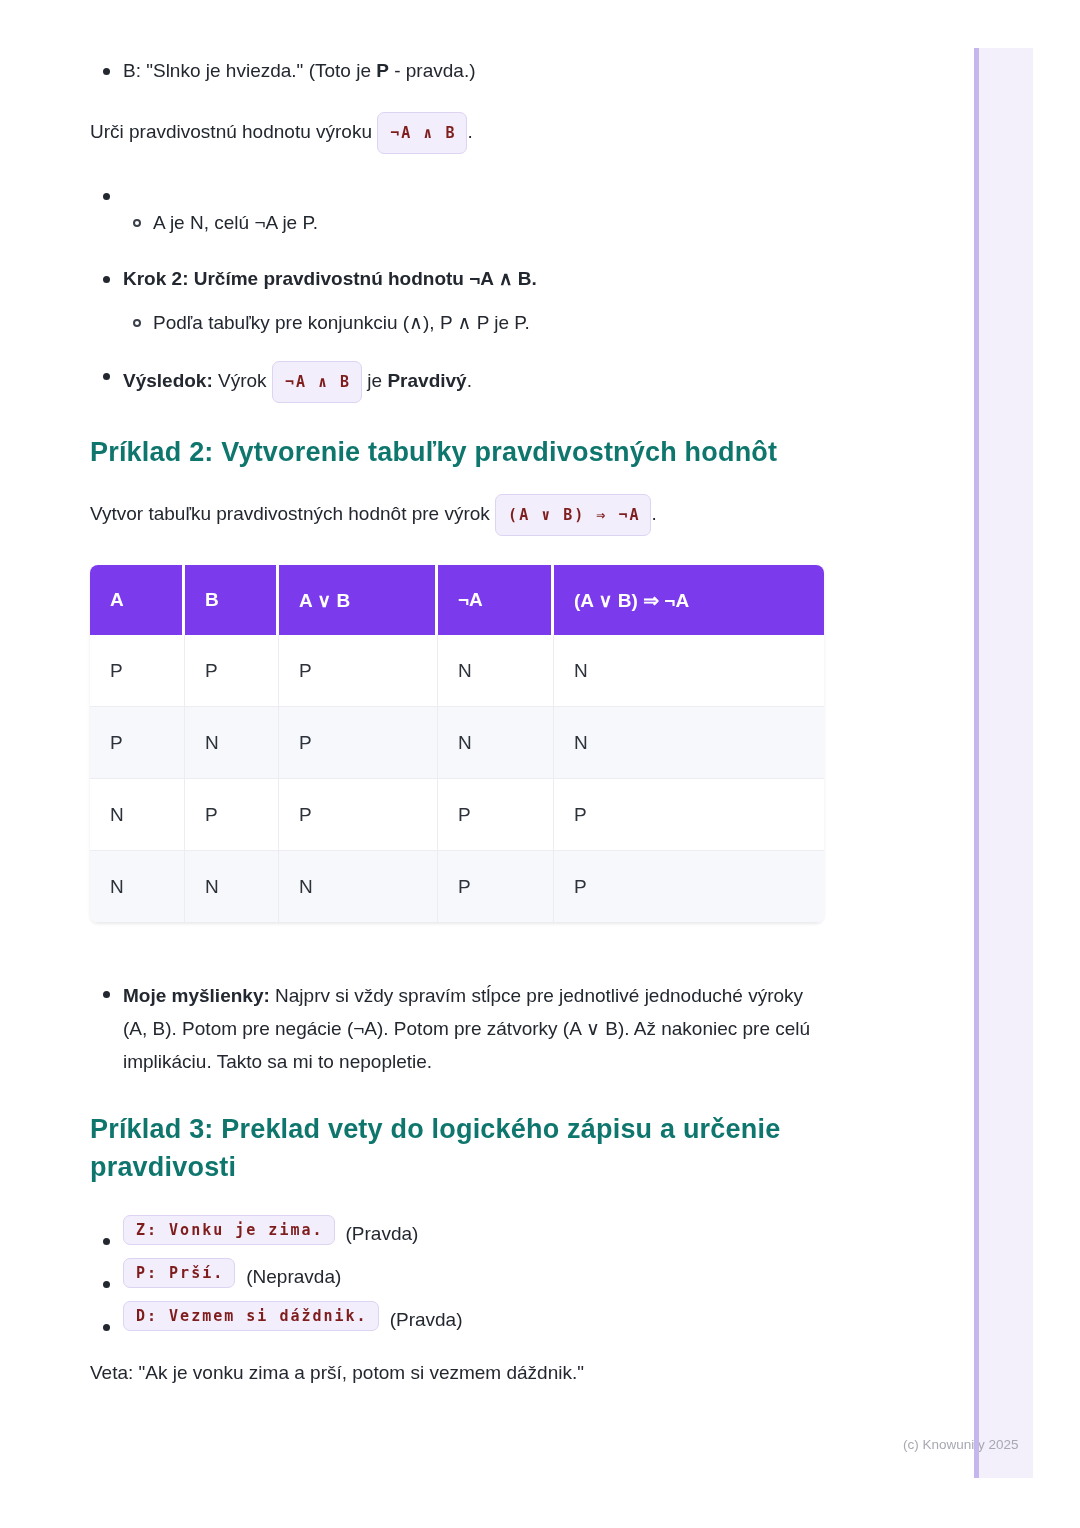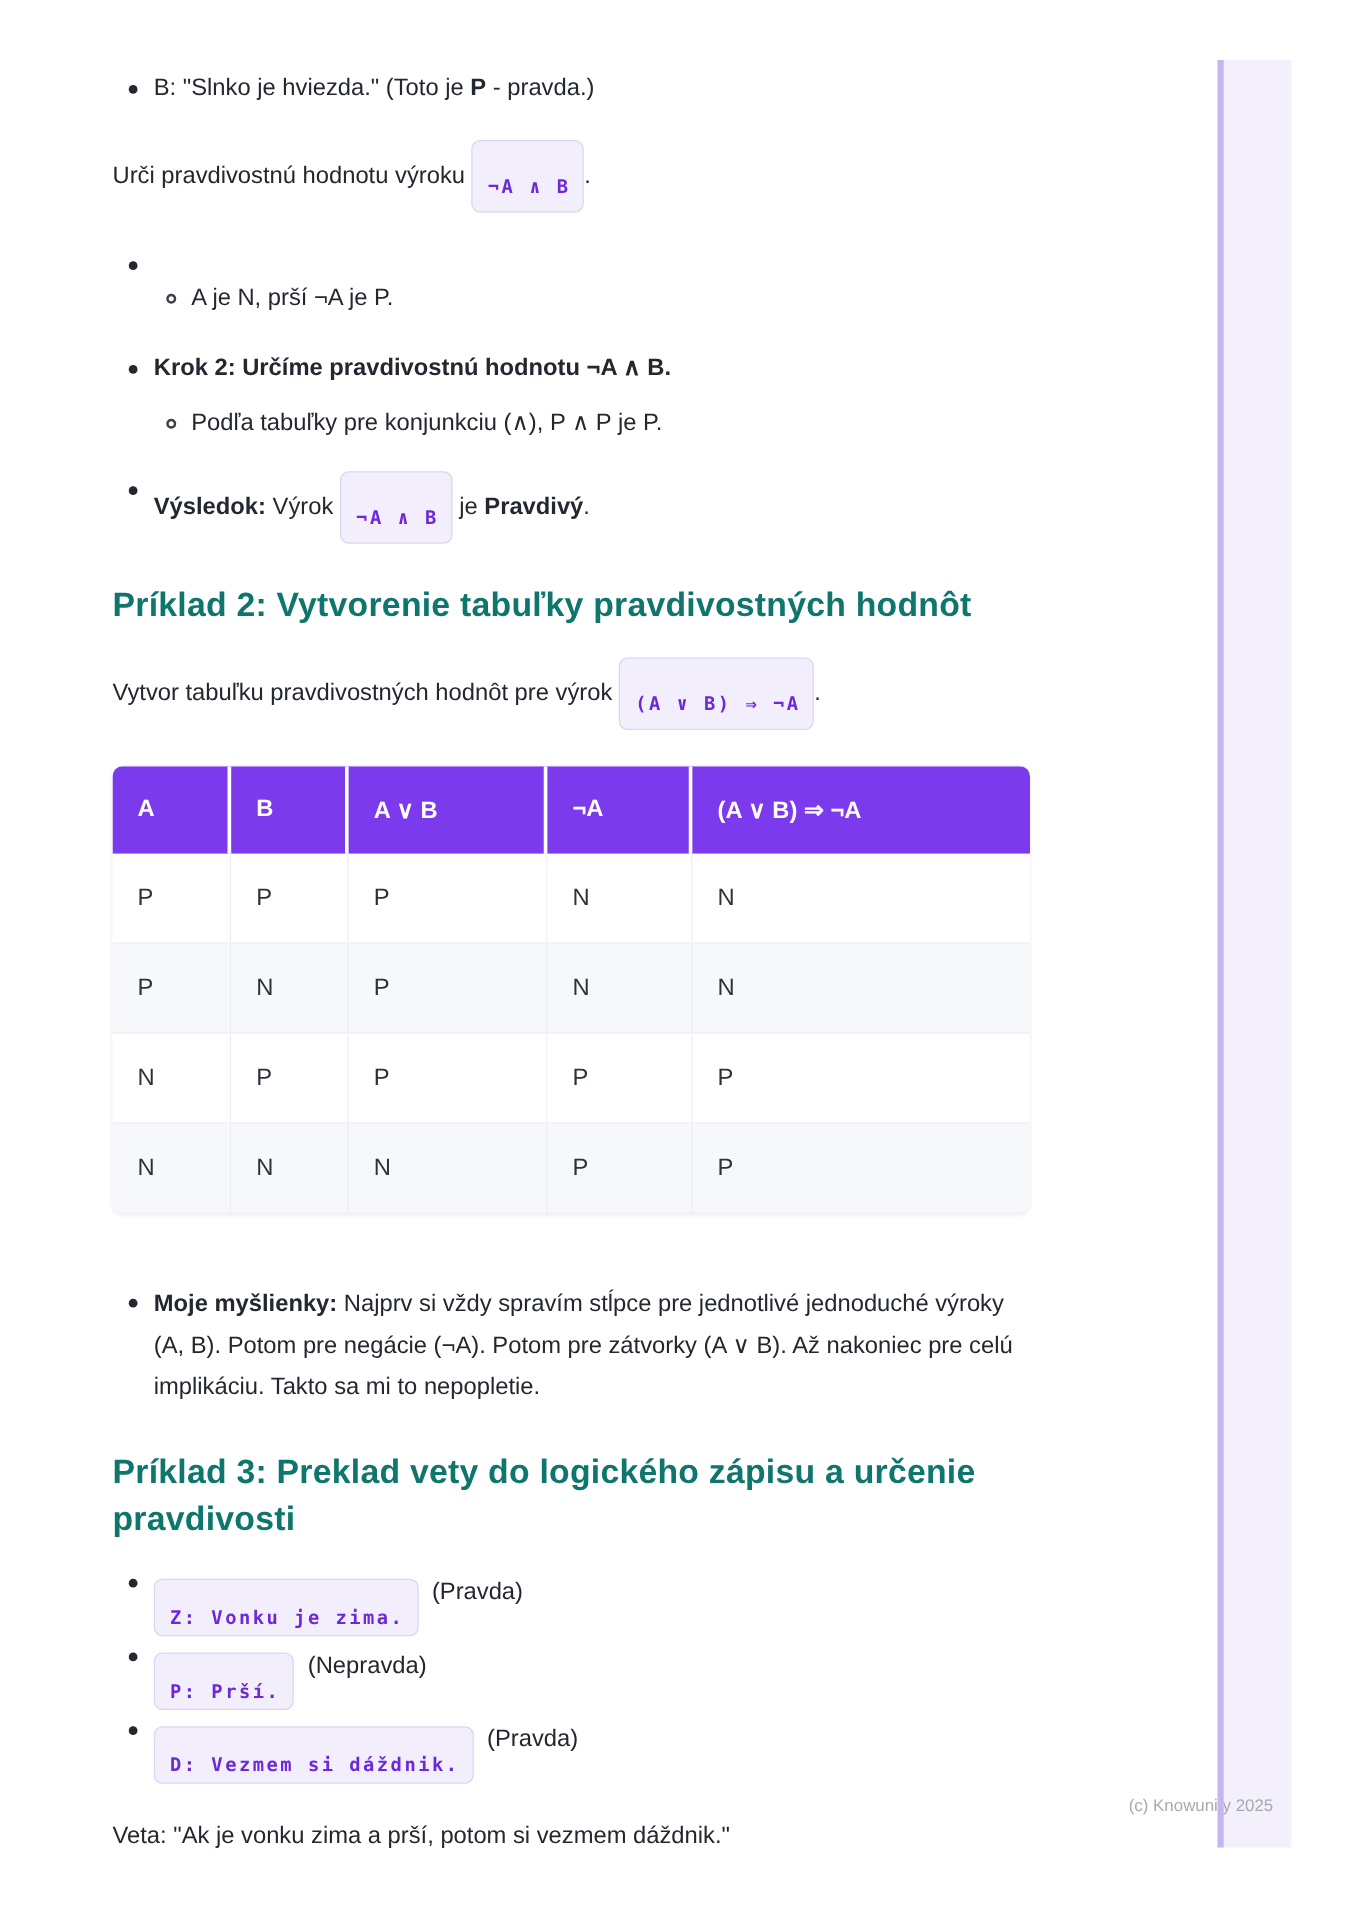--- a/index.html
+++ b/index.html
@@ -32,25 +32,25 @@
     background: transparent; border: 2px solid #3a3f49; margin: 11px 12px 0 43px;
   }
 
   
   .chip {
     display: inline-block;
     font-family: "DejaVu Sans Mono", "Liberation Mono", monospace;
     font-weight: 700;
     font-size: 15px;
     letter-spacing: 2px;
-    color: #6d28d9;
+    color: #7f1d1d;
     background: #f3eefc;
     border: 1px solid #ddd3f2;
     border-radius: 7px;
-    padding: 21px 10px 5px 12px;
+    padding: 5px 10px 5px 12px;
     vertical-align: middle;
     white-space: nowrap;
   }
 
   h2 {
     font-size: 27px; line-height: 38px; font-weight: 700;
     color: #0f766e; letter-spacing: 0.2px;
   }
 
   
@@ -72,21 +72,21 @@
     height: 72px; padding-left: 20px;
     font-size: 19px; color: #2c313a;
     background: #ffffff;
     border-right: 1px solid #ececf2;
     border-bottom: 1px solid #ececf2;
   }
   td:last-child { border-right: none; }
   tr.alt td { background: #f7f8fb; }
 
   
-  .chiprow { display: flex; align-items: flex-start; margin-bottom: 13px; }
+  .chiprow { display: flex; align-items: flex-end; margin-bottom: 13px; }
   .chiprow .dot { margin-top: 0; }
   .chiprow .lbl { font-size: 19px; margin-left: 11px; }
 
   
   .rail-panel {
     position: absolute; left: 979px; top: 48px;
     width: 54px; height: 1430px;
     background: #f3f0fb; z-index: 1;
   }
   .rail-line {
@@ -109,21 +109,21 @@
     <span class="txt"><span>B: "Slnko je hviezda." (Toto je </span><span class="b">P</span><span> - pravda.)</span></span>
   </div>
 
   <p class="p" style="margin-top:26px;"><span>Urči pravdivostnú hodnotu výroku </span><span class="chip">¬A ∧ B</span><span>.</span></p>
 
   <div class="li" style="margin-top:27px;">
     <span class="dot"></span>
   </div>
   <div class="li" style="margin-top:8px;">
     <span class="circ"></span>
-    <span class="txt">A je N, prší ¬A je P.</span>
+    <span class="txt">A je N, celú ¬A je P.</span>
   </div>
 
   <div class="li" style="margin-top:26px;">
     <span class="dot"></span>
     <span class="txt b">Krok 2: Určíme pravdivostnú hodnotu ¬A ∧ B.</span>
   </div>
   <div class="li" style="margin-top:14px;">
     <span class="circ"></span>
     <span class="txt">Podľa tabuľky pre konjunkciu (∧), P ∧ P je P.</span>
   </div>

